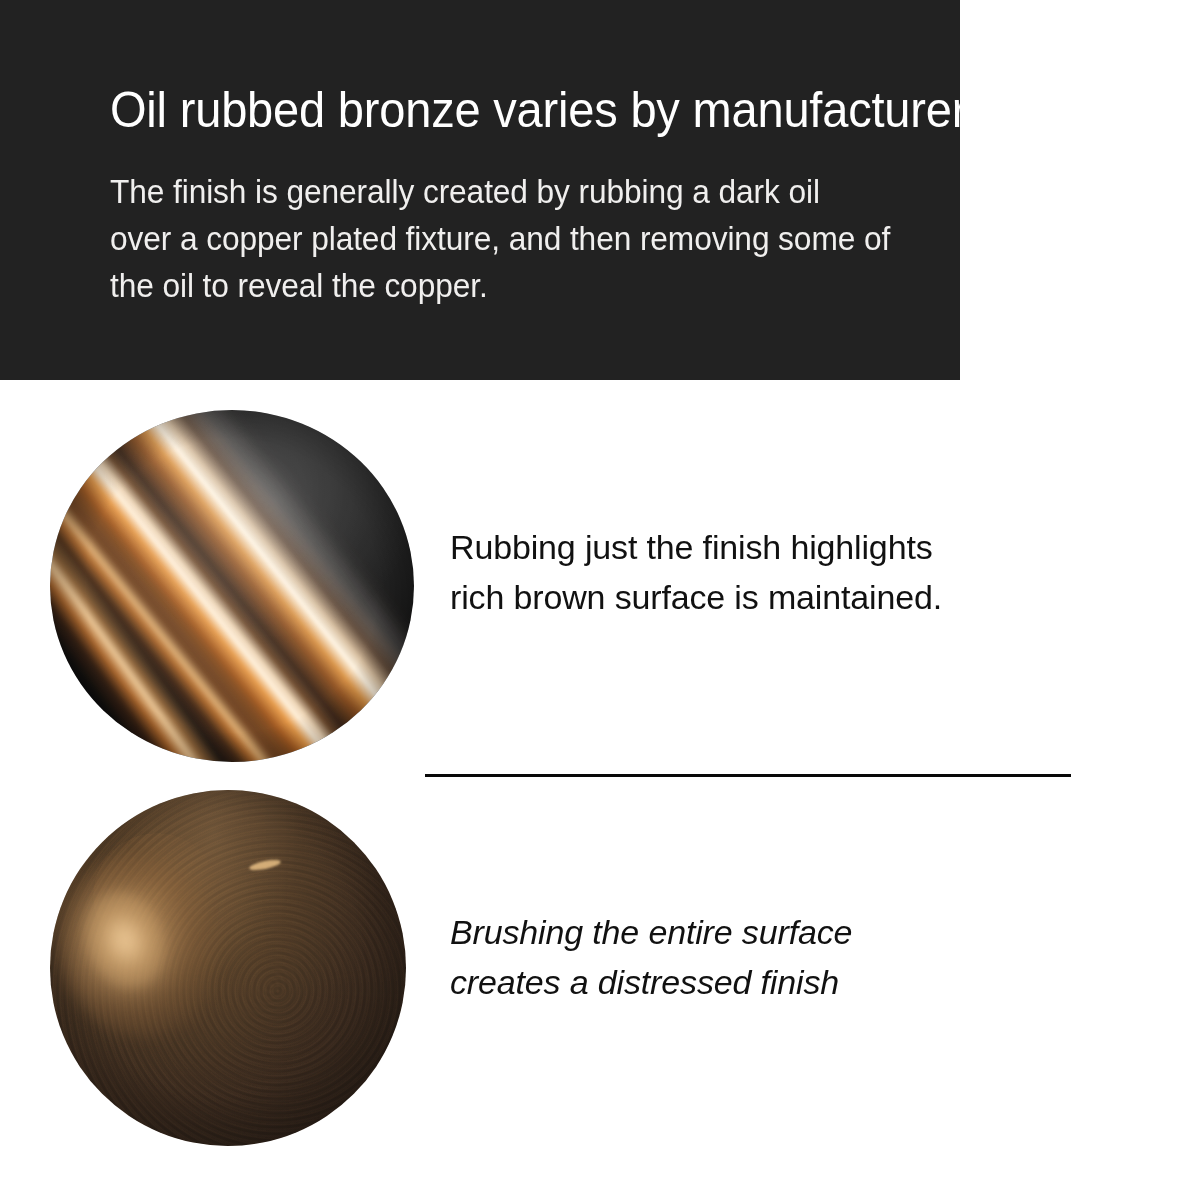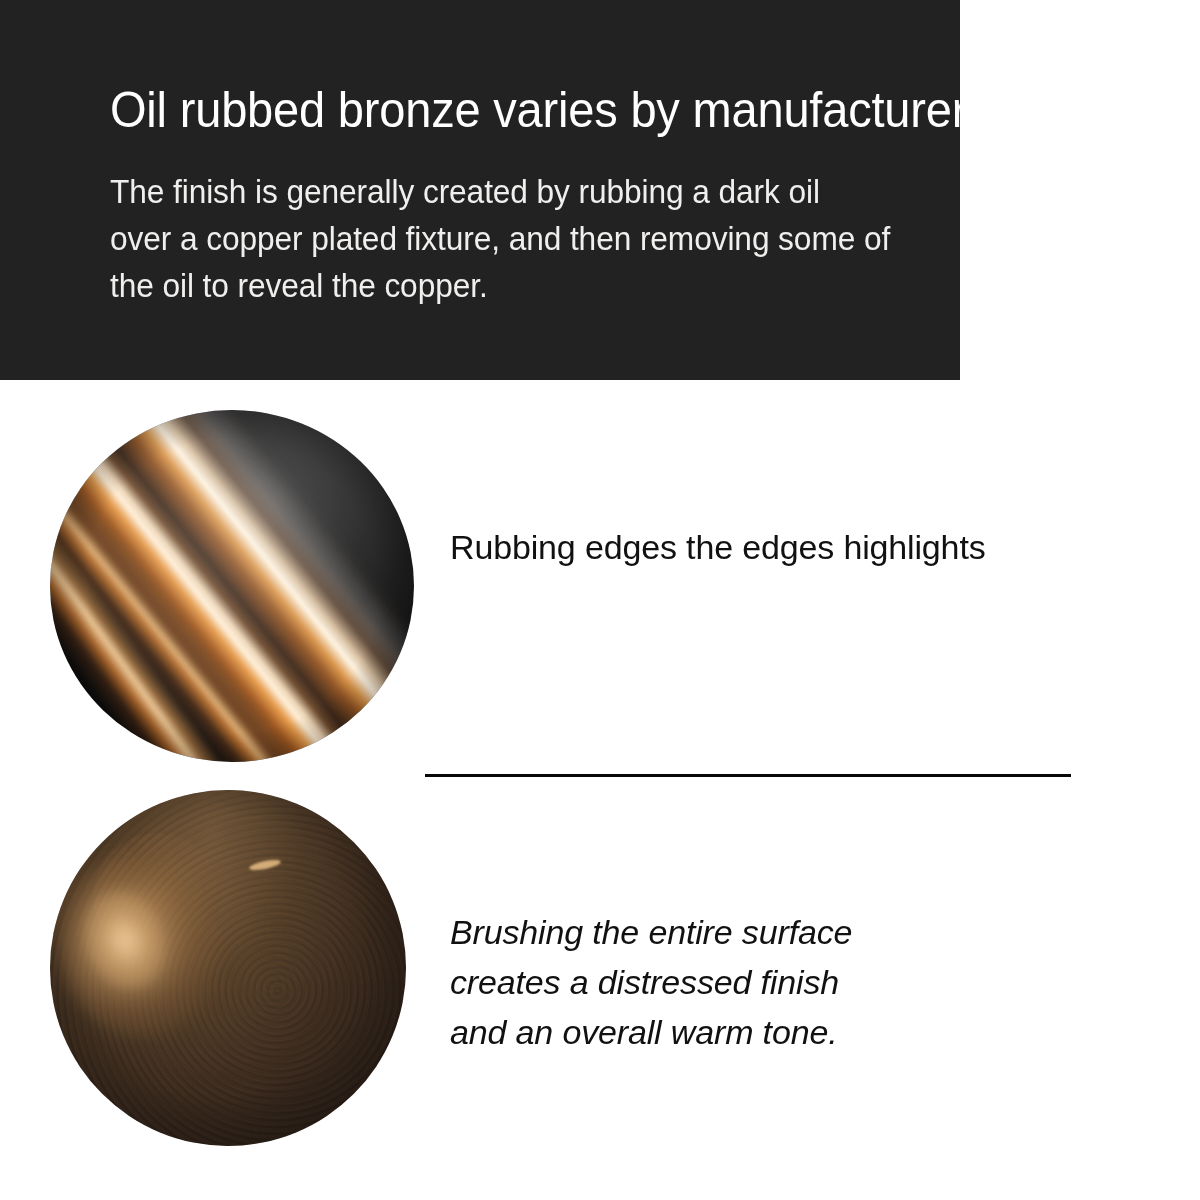--- a/index.html
+++ b/index.html
@@ -342,35 +342,35 @@
     <div class="sphere sphere-dark">
       <div class="streak s5"></div>
       <div class="streak s2"></div>
       <div class="streak s1"></div>
       <div class="streak s3"></div>
       <div class="streak s4"></div>
       <div class="glossrim"></div>
     </div>
 
     <div class="caption caption-1">
-      <span class="ln">Rubbing edges the edges highlights</span>
+      <span class="ln">Rubbing just the finish highlights</span>
+      <span class="ln">rich brown surface is maintained.</span>
     </div>
 
     <div class="divider"></div>
 
     <div class="sphere sphere-bronze">
       <div class="rings"></div>
       <div class="rings2"></div>
       <div class="topsheen"></div>
       <div class="hotspot"></div>
       <div class="hotspot-core"></div>
       <div class="spark"></div>
       <div class="vignette"></div>
     </div>
 
     <div class="caption caption-2">
       <span class="ln">Brushing the entire surface</span>
       <span class="ln">creates a distressed finish</span>
-      <span class="ln">and an overall warm tone.</span>
     </div>
 
   </div>
 </div>
 
 </body></html>

